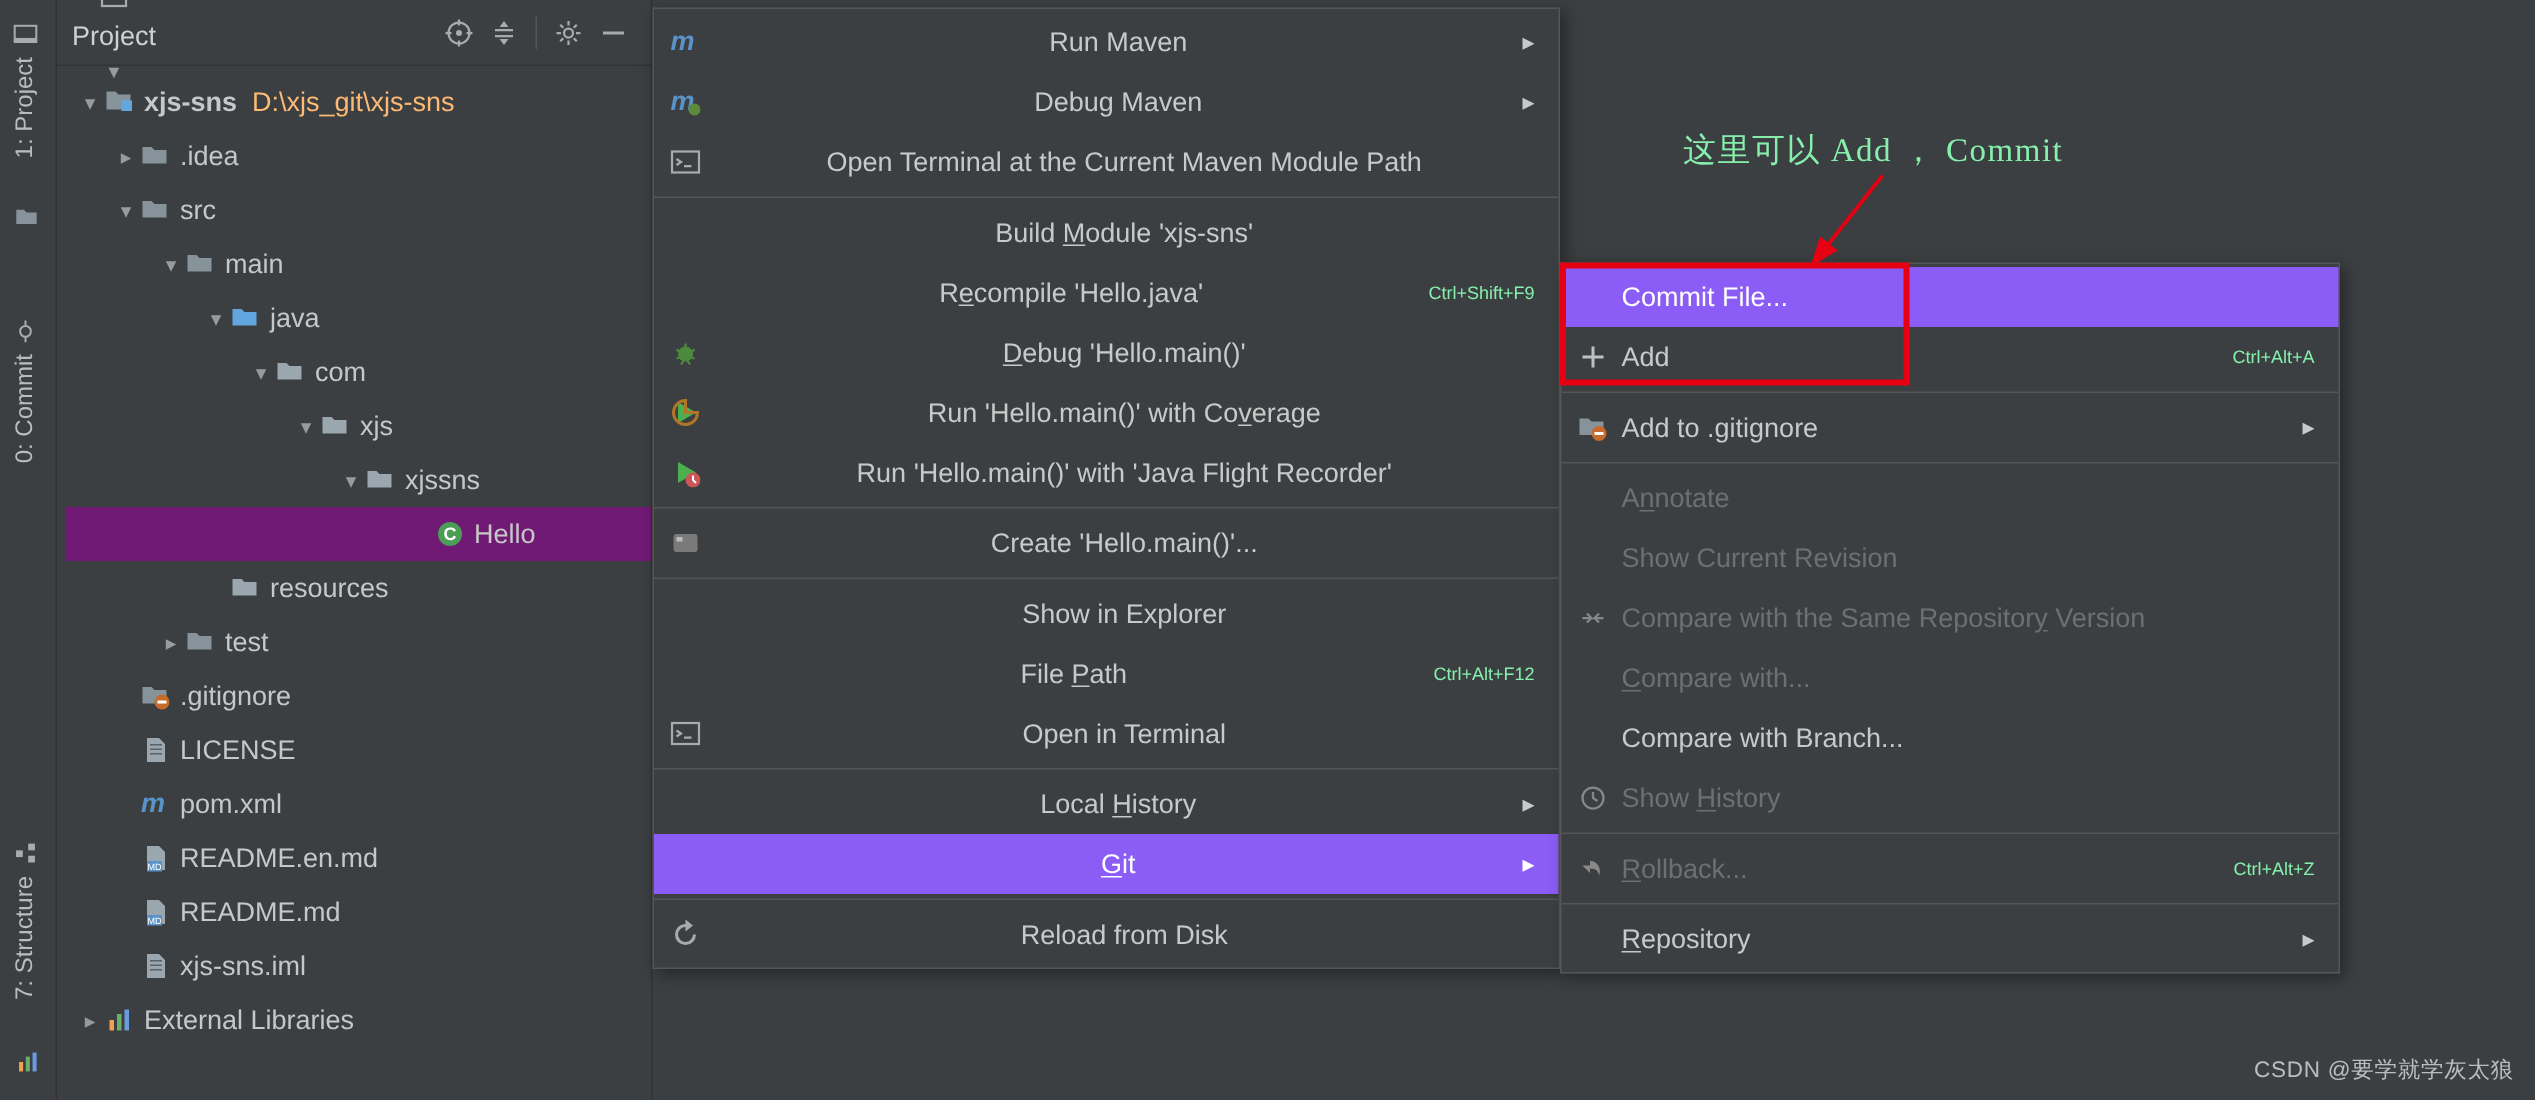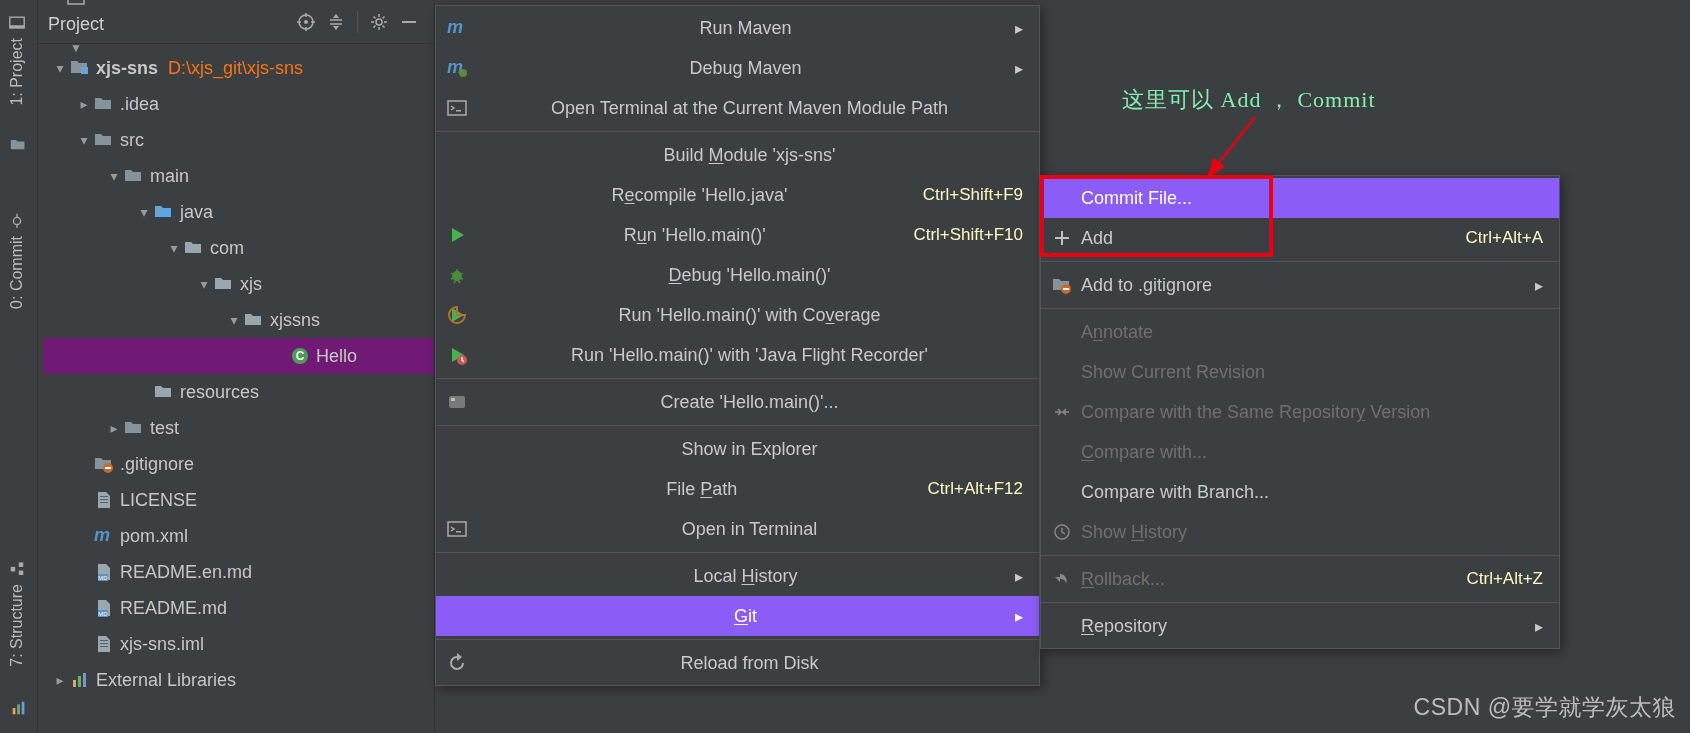--- a/index.html
+++ b/index.html
@@ -17,45 +17,45 @@
 .pane-header .ttl { display:flex; align-items:center; gap:6px; color:#d0d0d0;flex-direction:column; }
 .pane-header .spacer { flex:1; }
 .pane-header .hbtn { width:30px; height:30px; display:flex; align-items:center; justify-content:center; color:#aaa; cursor:pointer; }
 .sep { width:1px; height:22px; background:#555; margin:0 6px; }
 
 .tree { padding:6px 0 0 6px; }
 .node { display:flex; align-items:center; height:36px; padding-left:0; cursor:pointer; white-space:nowrap; }
 .arrow { width:20px; text-align:center; color:#9a9a9a; font-size:14px; }
 .node .ic { width:20px; height:20px; margin-right:6px; flex-shrink:0; }
 .node .lbl { color:#c7c7c7; }
-.node .path { color:#f97316; margin-left:10px; }
+.node .path { color:#fdba74; margin-left:10px; }
 .node.selected { background:#701a75; }
 .red { color:#d25252; }
 .lvl0{padding-left:6px}.lvl1{padding-left:30px}.lvl2{padding-left:60px}.lvl3{padding-left:90px}.lvl4{padding-left:120px}.lvl5{padding-left:150px}.lvl6{padding-left:180px}.lvl7b{padding-left:226px}
 
 
 .menu { position:absolute; background:#3c3f41; border:1px solid #555; box-shadow:3px 3px 10px rgba(0,0,0,.4); padding:2px 0; }
 .menu1 { left:435px; top:5px; width:605px;text-align:center; }
 .menu2 { left:1040px; top:175px; width:520px; }
 .mitem { display:flex; align-items:center; height:40px; padding:0 16px 0 8px; cursor:pointer; color:#c9c9c9; gap:0; }
 .mitem .ic { width:26px; height:20px; margin-right:6px; display:flex; align-items:center; justify-content:center; flex-shrink:0; }
 .mitem .ml { flex:1; }
-.mitem .ms { color:#fef9c3; font-size:17px; }
+.mitem .ms { color:#86efac; font-size:12px; }
 .mitem .sub { color:#c9c9c9; font-size:16px; margin-left:auto; }
 .mitem.disabled { color:#6f6f6f; }
 .mitem.sel { background:#8b5cf6; color:#fff; }
 .msep { height:1px; background:#555; margin:3px 0; }
 
 u { text-decoration:underline; text-underline-offset:2px; }
 
 
 .anno { position:absolute; left:1122px; top:85px; color:#86efac; font-size:22px; font-family:"SimSun","Songti SC",serif; letter-spacing:1px; }
 .redbox { position:absolute; left:1040px; top:175px; width:233px; height:82px; border:4px solid #e60012; pointer-events:none; z-index:5; }
 .arrow-svg { position:absolute; left:1200px; top:112px; pointer-events:none; z-index:5; }
-.watermark { position:absolute; right:14px; bottom:10px; color:#dcdcdc; font-size:23px; opacity:.8; letter-spacing:.5px; }
+.watermark { position:absolute; right:14px; bottom:10px; color:#dcdcdc; font-size:15px; opacity:.8; letter-spacing:.5px; }
 </style>
 </head>
 <body>
 
 <svg width="0" height="0" style="position:absolute">
  <defs>
   <g id="i-folder">
         <path d="M1 4h6l2 2h8v9H1z" fill="#87939a"></path>
       </g>
   <g id="i-folder-blue">
@@ -398,29 +398,20 @@
     </div>
   <div class="msep"></div>
   <div class="mitem">
       <span class="ic"></span>
       <span class="ml">Build <u>M</u>odule 'xjs-sns'</span>
     </div>
   <div class="mitem">
       <span class="ic"></span>
       <span class="ml">R<u>e</u>compile 'Hello.java'</span>
       <span class="ms">Ctrl+Shift+F9</span>
-    </div>
-  <div class="mitem">
-      <span class="ic">
-        <svg width="20" height="20" viewBox="0 0 20 20">
-          <use href="#i-play"></use>
-        </svg>
-      </span>
-      <span class="ml">R<u>u</u>n 'Hello.main()'</span>
-      <span class="ms">Ctrl+Shift+F10</span>
     </div>
   <div class="mitem">
       <span class="ic">
         <svg width="20" height="20" viewBox="0 0 20 20">
           <use href="#i-bug"></use>
         </svg>
       </span>
       <span class="ml"><u>D</u>ebug 'Hello.main()'</span>
     </div>
   <div class="mitem">

